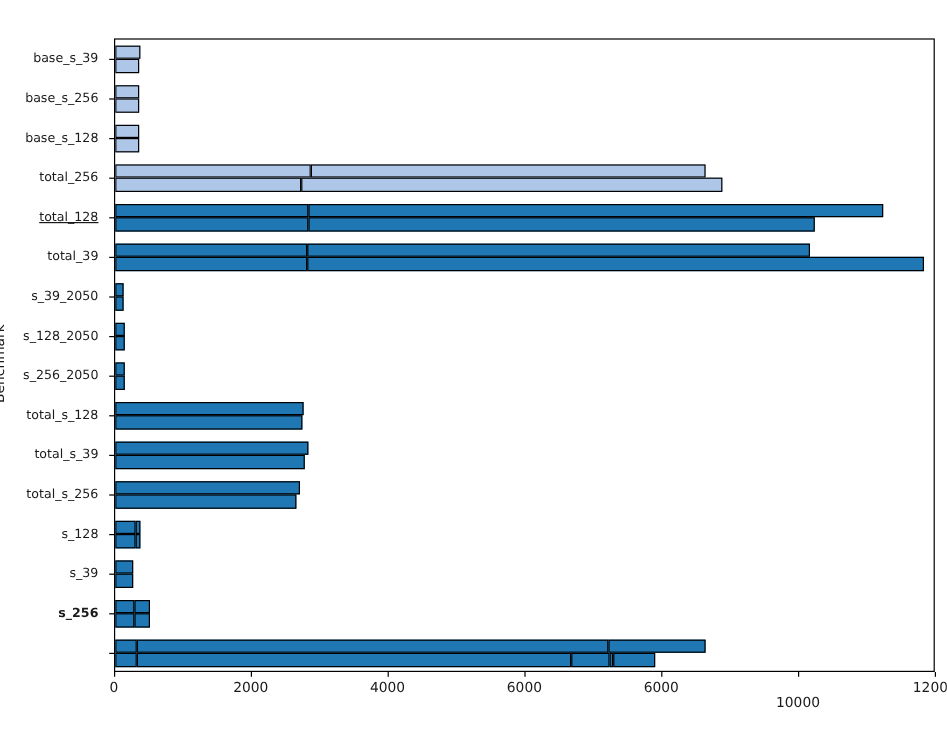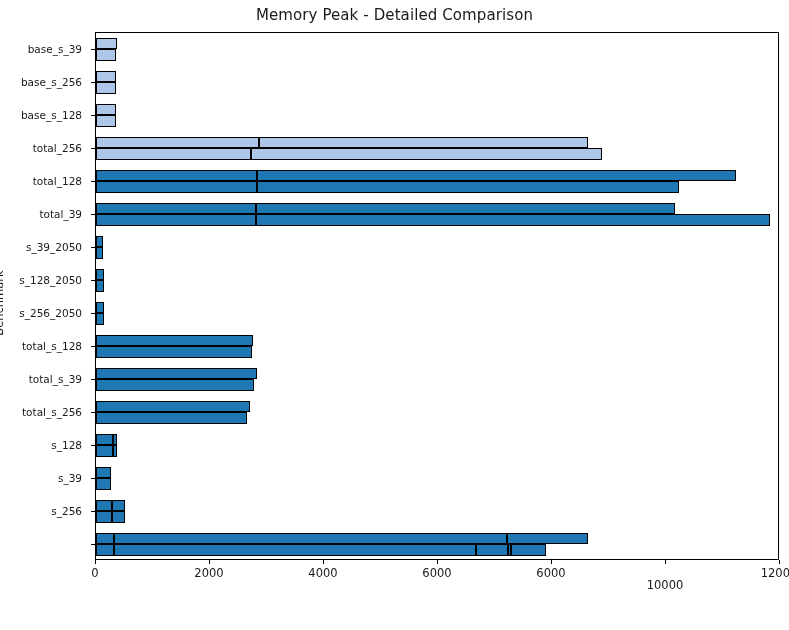--- a/index.html
+++ b/index.html
@@ -46,55 +46,54 @@
   #xaxis-title{
     position:absolute;left:95px;top:584px;width:684px;text-align:center;
     font-size:11.5px;color:#1a1a1a;
   }
 </style>
 </head>
 <body>
 
 <div id="figure">
 
-  <div id="chart-title">Memory Peak - Detailed Comparison</div>
 
   <div id="yaxis-title">Benchmark</div>
 
   <div id="ylabels">
       <div class="ytick-mark" style="top: 16.5px;"></div>
       <div class="ytick-label" style="top: 16.5px;">base_s_39</div>
       <div class="ytick-mark" style="top: 49.5px;"></div>
       <div class="ytick-label" style="top: 49.5px;">base_s_256</div>
       <div class="ytick-mark" style="top: 82.5px;"></div>
       <div class="ytick-label" style="top: 82.5px;">base_s_128</div>
       <div class="ytick-mark" style="top: 115.5px;"></div>
       <div class="ytick-label" style="top: 115.5px;">total_256</div>
       <div class="ytick-mark" style="top: 148.5px;"></div>
-      <div class="ytick-label" style="top: 148.5px;">total_128</div>
+      <div class="ytick-label" style="top: 148.5px; text-decoration: underline;">total_128</div>
       <div class="ytick-mark" style="top: 181.5px;"></div>
       <div class="ytick-label" style="top: 181.5px; text-align: right;">total_39</div>
       <div class="ytick-mark" style="top: 214.5px;"></div>
       <div class="ytick-label" style="top: 214.5px;">s_39_2050</div>
       <div class="ytick-mark" style="top: 247.5px;"></div>
       <div class="ytick-label" style="top: 247.5px;">s_128_2050</div>
       <div class="ytick-mark" style="top: 280.5px;"></div>
       <div class="ytick-label" style="top: 280.5px;">s_256_2050</div>
       <div class="ytick-mark" style="top: 313.5px;"></div>
       <div class="ytick-label" style="top: 313.5px;">total_s_128</div>
       <div class="ytick-mark" style="top: 346.5px;"></div>
       <div class="ytick-label" style="top: 346.5px;">total_s_39</div>
       <div class="ytick-mark" style="top: 379.5px;"></div>
       <div class="ytick-label" style="top: 379.5px;">total_s_256</div>
       <div class="ytick-mark" style="top: 412.5px;"></div>
       <div class="ytick-label" style="top: 412.5px;">s_128</div>
       <div class="ytick-mark" style="top: 445.5px;"></div>
       <div class="ytick-label" style="top: 445.5px;">s_39</div>
       <div class="ytick-mark" style="top: 478.5px;"></div>
-      <div class="ytick-label" style="top: 478.5px;">s_256</div>
+      <div class="ytick-label" style="top: 478.5px; font-weight: bold;">s_256</div>
       <div class="ytick-mark" style="top: 511.5px;"></div>
       <div class="ytick-label" style="top: 511.5px;"></div>
     </div>
 
   <div id="plot-area">
     <div id="bars-layer">
         <div class="cat-group" style="top: 4.62px; height: 23.76px;">
           <div class="bar-row" style="top: 0px; height: 11.88px;">
             <div class="bar" style="left: 0px; width: 20.52px; background: rgb(174, 199, 232);"></div>
           </div>

